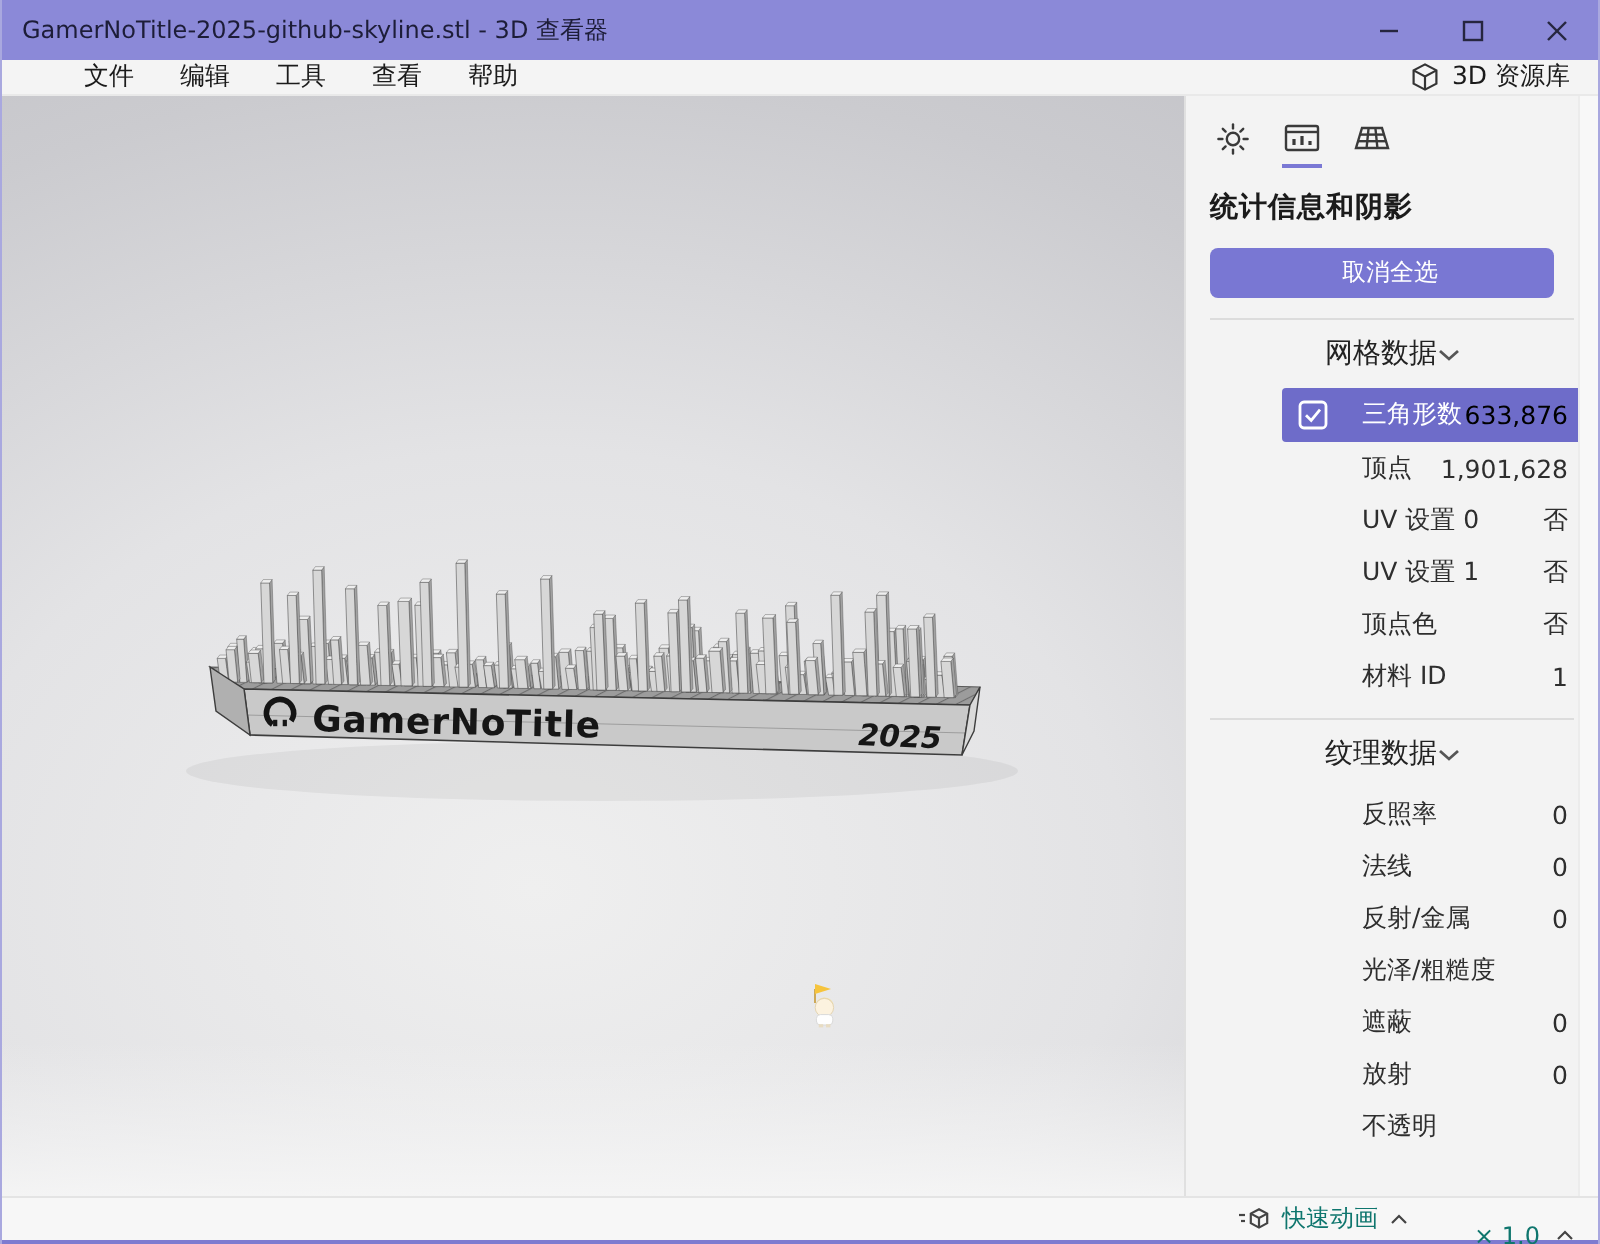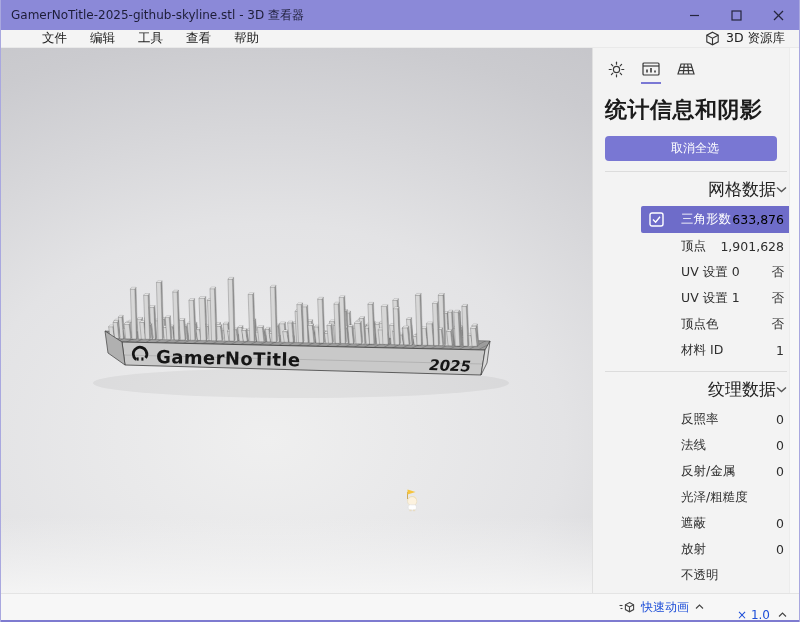--- a/index.html
+++ b/index.html
@@ -32,43 +32,43 @@
 
   
   .panel { flex:1; background:#f3f3f3; border-left:1px solid #e0e0e0; position:relative; font-size:12.5px; color:#2c2c2c; overflow:hidden; }
   .scroll-track { position:absolute; top:0; right:0; bottom:0; width:10px; background:#f8f8f8; border-left:1px solid #ececec; }
 
   .tabs { display:flex; gap:13px; padding:10px 0 2px 12px; }
   .tab { width:22px; height:22px; display:flex; align-items:center; justify-content:center; position:relative; }
   .tab svg { stroke:#3a3a3a; fill:none; stroke-width:1.2; }
   .tab.selected::after { content:""; position:absolute; left:1px; right:1px; bottom:-4px; height:2px; background:var(--tab-underline,#7a78d4); }
 
-  .panel-title { font-size:22px; font-weight:700; color:#1b1b1b; margin:13px 12px 11px 12px; letter-spacing:.5px; }
+  .panel-title { font-size:14px; font-weight:700; color:#1b1b1b; margin:13px 12px 11px 12px; letter-spacing:.5px; }
 
   .deselect-btn { display:block; margin:0 22px 10px 12px; width:calc(100% - 34px); height:25px;
       background:var(--accent-button,#7977d3); color:#fff; font-size:12px; border:none; border-radius:4px;
       font-family:inherit;padding-left:8px; }
 
   .section { border-top:1px solid #dcdcdc; margin:8px 12px 0 12px; padding-top:2px; }
-  .section-header { display:flex; align-items:center; justify-content:flex-end; height:30px; font-size:17px; color:#222; }
+  .section-header { display:flex; align-items:center; justify-content:center; height:30px; font-size:14px; color:#222; }
   .section-header svg { stroke:#555; fill:none; stroke-width:1.4; }
   .rows { margin:2px -11px 0 -1px; }
   .row { height:26px; display:flex; align-items:center; padding:0 8px 0 8px; margin-bottom:0; color:#2e2e2e;margin-left:37px; }
   .row .checkbox { display:none; width:15px; height:15px; margin-right:17px; }
   .row.has-checkbox .checkbox { display:flex; }
   .row:not(.has-checkbox) .label { margin-left:32px; }
   .row .value { margin-left:auto; padding-right:6px; }
   .row.selected { background:var(--selected-row,#6e6cc9); color:#fff; border-radius:2px; height:27px; }
   .row.selected .value { color:#000000; }
   .checkbox svg { stroke:#fff; fill:none; stroke-width:1.4; }
 
   
-  .statusbar { height:29px; flex-shrink:0; background:#f7f7f7; border-top:1px solid #e4e4e4;
+  .statusbar { height:24px; flex-shrink:0; background:#f7f7f7; border-top:1px solid #e4e4e4;
       border-bottom:2px solid #7e7bd0; display:flex; align-items:center; justify-content:flex-end;
-      font-size:12px; color:#1d4ed8; padding-right:12px; gap:7px; }
+      font-size:12px; color:#0f766e; padding-right:12px; gap:7px; }
   .statusbar svg { stroke:#444; fill:none; stroke-width:1.1; }
   .sb-group { display:flex; align-items:center; gap:6px; }
   .sb-zoom { margin-left:26px; display:flex; align-items:center; gap:8px;margin-top:16px; }
 </style>
 </head>
 <body>
 
 <div class="window">
 
   <div class="titlebar">

